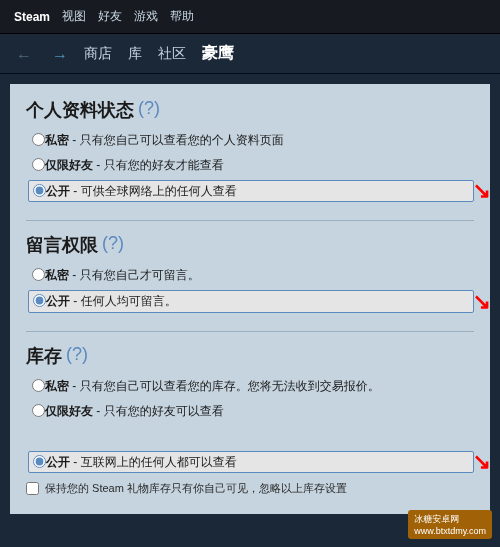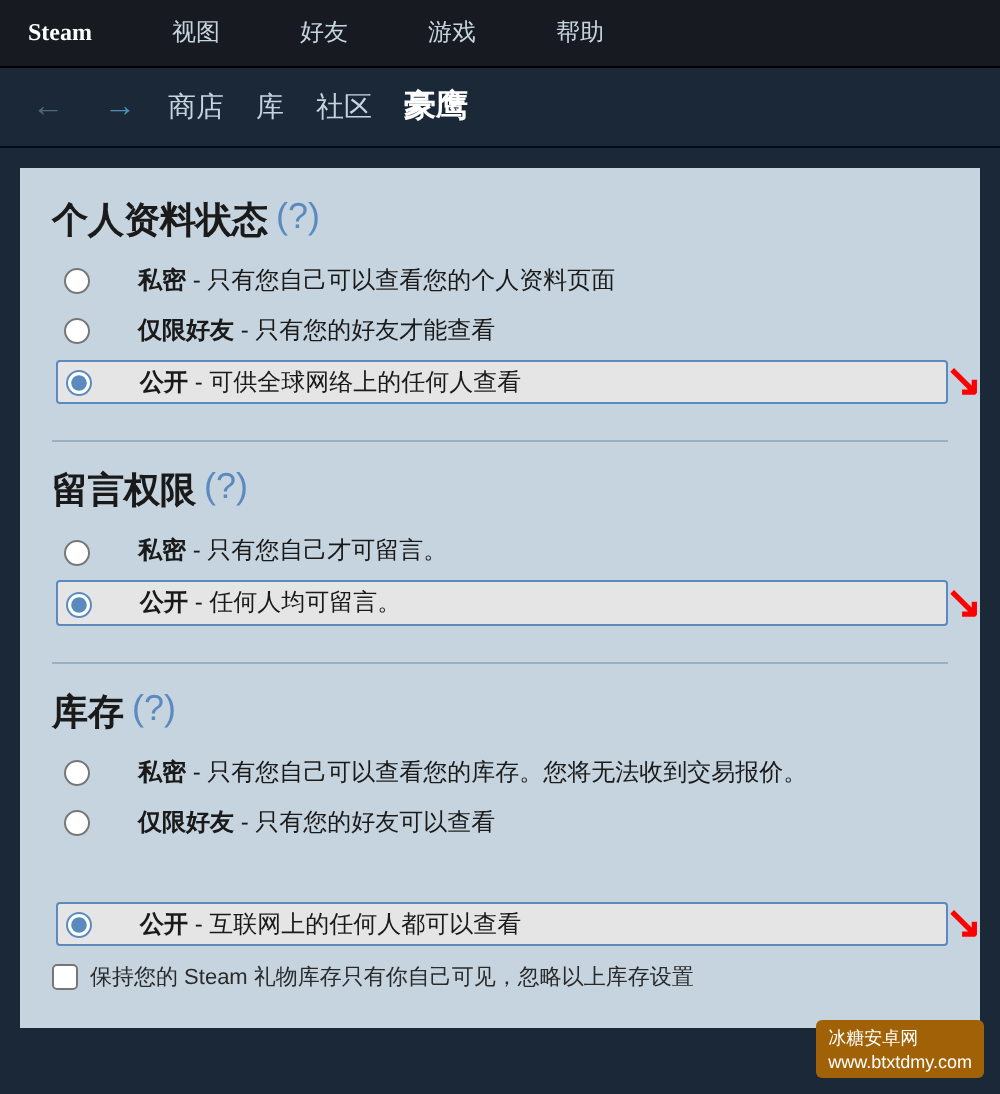--- a/index.html
+++ b/index.html
@@ -13,23 +13,22 @@
       overflow: hidden;
     }
 
     
     .menu-bar {
       background: #171a21;
       height: 34px;
       display: flex;
       align-items: center;
       padding: 0 8px;
-      gap: 28px;
+      gap: 0;
       border-bottom: 1px solid #000;
-      font-family: Liberation Serif, serif;
     }
     .menu-item {
       color: #c6d4df;
       font-size: 12px;
       cursor: pointer;
       padding: 4px 6px;
     }
     .menu-item.active { color: #fff; font-weight: bold; }
 
     
@@ -97,22 +96,22 @@
 
     .radio-group {
       display: flex;
       flex-direction: column;
       gap: 4px;
       padding-left: 2px;
     }
 
     .radio-item {
       display: flex;
-      align-items: center;
-      gap: 24px;
+      align-items: flex-start;
+      gap: 0;
       padding: 2px 4px;
       border-radius: 2px;
       font-size: 12px;
       color: #2a2a2a;
       line-height: 1.4;
     }
 
     .radio-item.selected {
       background: #e5e5e5;
       border: 1px solid #5b8abf;

